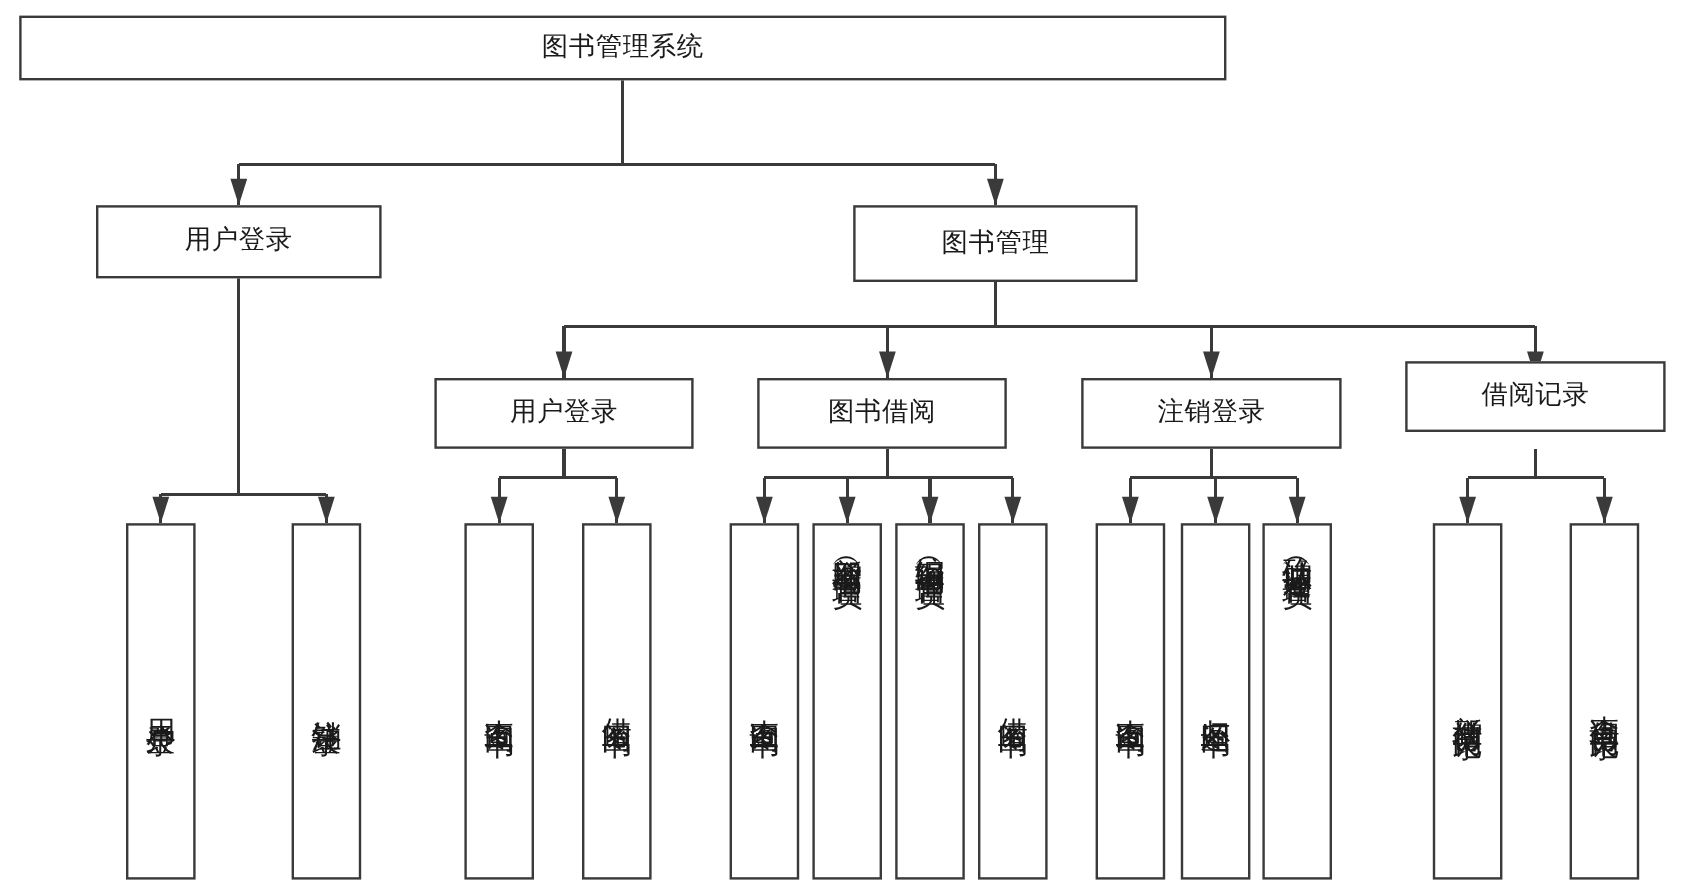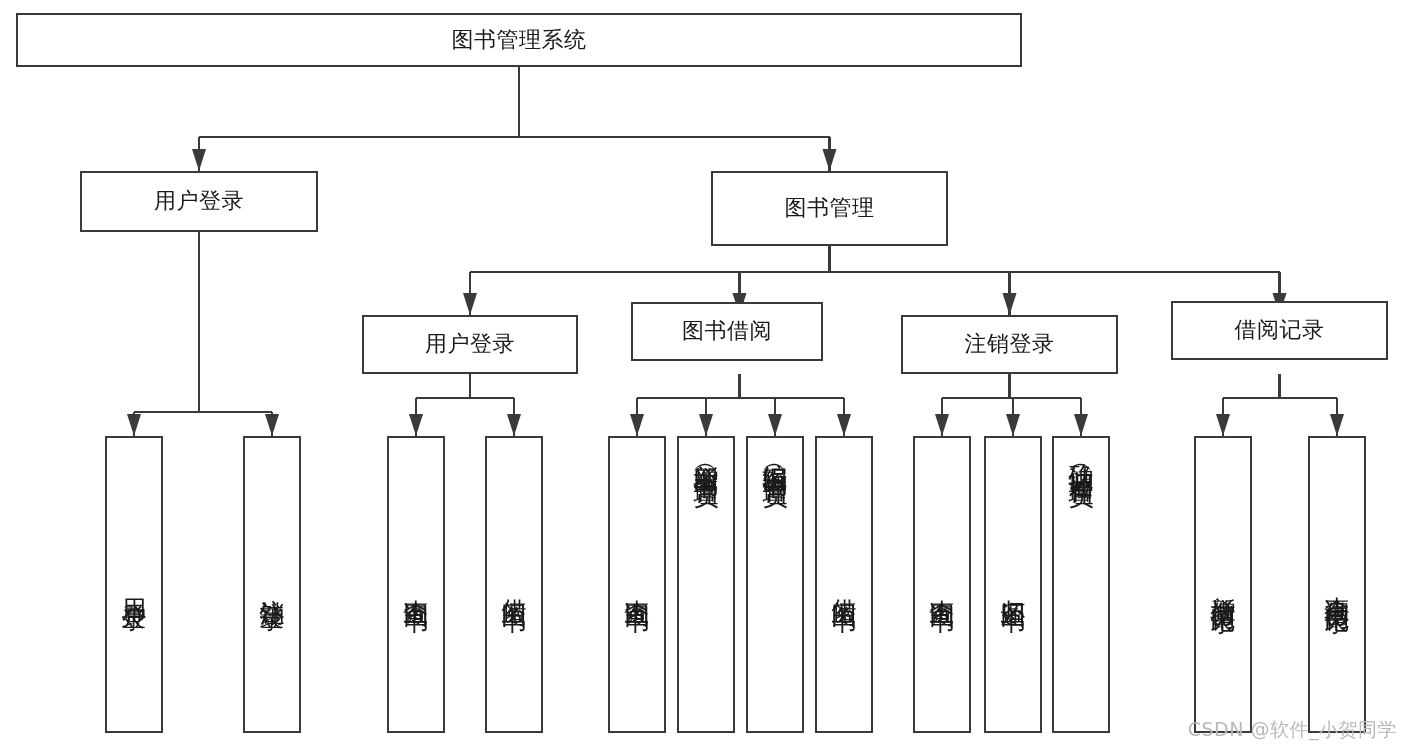--- a/index.html
+++ b/index.html
@@ -117,27 +117,27 @@
       <line x1="1337" y1="398" x2="1337" y2="436" stroke="#3a3a3a" stroke-width="2.6" shape-rendering="crispEdges"></line>
       <polygon points="1330,414 1344,414 1337,436" fill="#3a3a3a"></polygon>
     </svg>
   <div id="nodes">
       <div class="node horiz" style="left: 16px; top: 13px; width: 1006px; height: 54px;">
         <span class="label">图书管理系统</span>
       </div>
       <div class="node horiz" style="left: 80px; top: 171px; width: 238px; height: 61px;">
         <span class="label">用户登录</span>
       </div>
-      <div class="node horiz" style="left: 711px; top: 171px; width: 237px; height: 75px; text-align: center;">
+      <div class="node horiz" style="left: 711px; top: 171px; width: 237px; height: 64px; text-align: center;">
         <span class="label">图书管理</span>
       </div>
       <div class="node horiz" style="left: 362px; top: 315px; width: 216px; height: 59px;">
         <span class="label">用户登录</span>
       </div>
-      <div class="node horiz" style="left: 631px; top: 302px; width: 192px; height: 59px;">
+      <div class="node horiz" style="left: 631px; top: 315px; width: 208px; height: 59px;">
         <span class="label">图书借阅</span>
       </div>
       <div class="node horiz" style="left: 901px; top: 315px; width: 217px; height: 59px;">
         <span class="label">注销登录</span>
       </div>
       <div class="node horiz" style="left: 1171px; top: 301px; width: 217px; height: 59px;">
         <span class="label">借阅记录</span>
       </div>
       <div class="node vert mid" style="left: 105px; top: 436px; width: 58px; height: 297px;">
         <span class="label">用户登录</span>
@@ -172,14 +172,13 @@
       <div class="node vert" style="left: 1052px; top: 436px; width: 58px; height: 297px;">
         <span class="label">确认归还（管理员）</span>
       </div>
       <div class="node vert mid" style="left: 1194px; top: 436px; width: 58px; height: 297px;">
         <span class="label">新增借阅记录</span>
       </div>
       <div class="node vert mid" style="left: 1308px; top: 436px; width: 58px; height: 297px;">
         <span class="label">查询借阅记录</span>
       </div>
     </div>
-  <div id="watermark">CSDN @软件_小贺同学</div>
 </div>
 
 </body></html>

